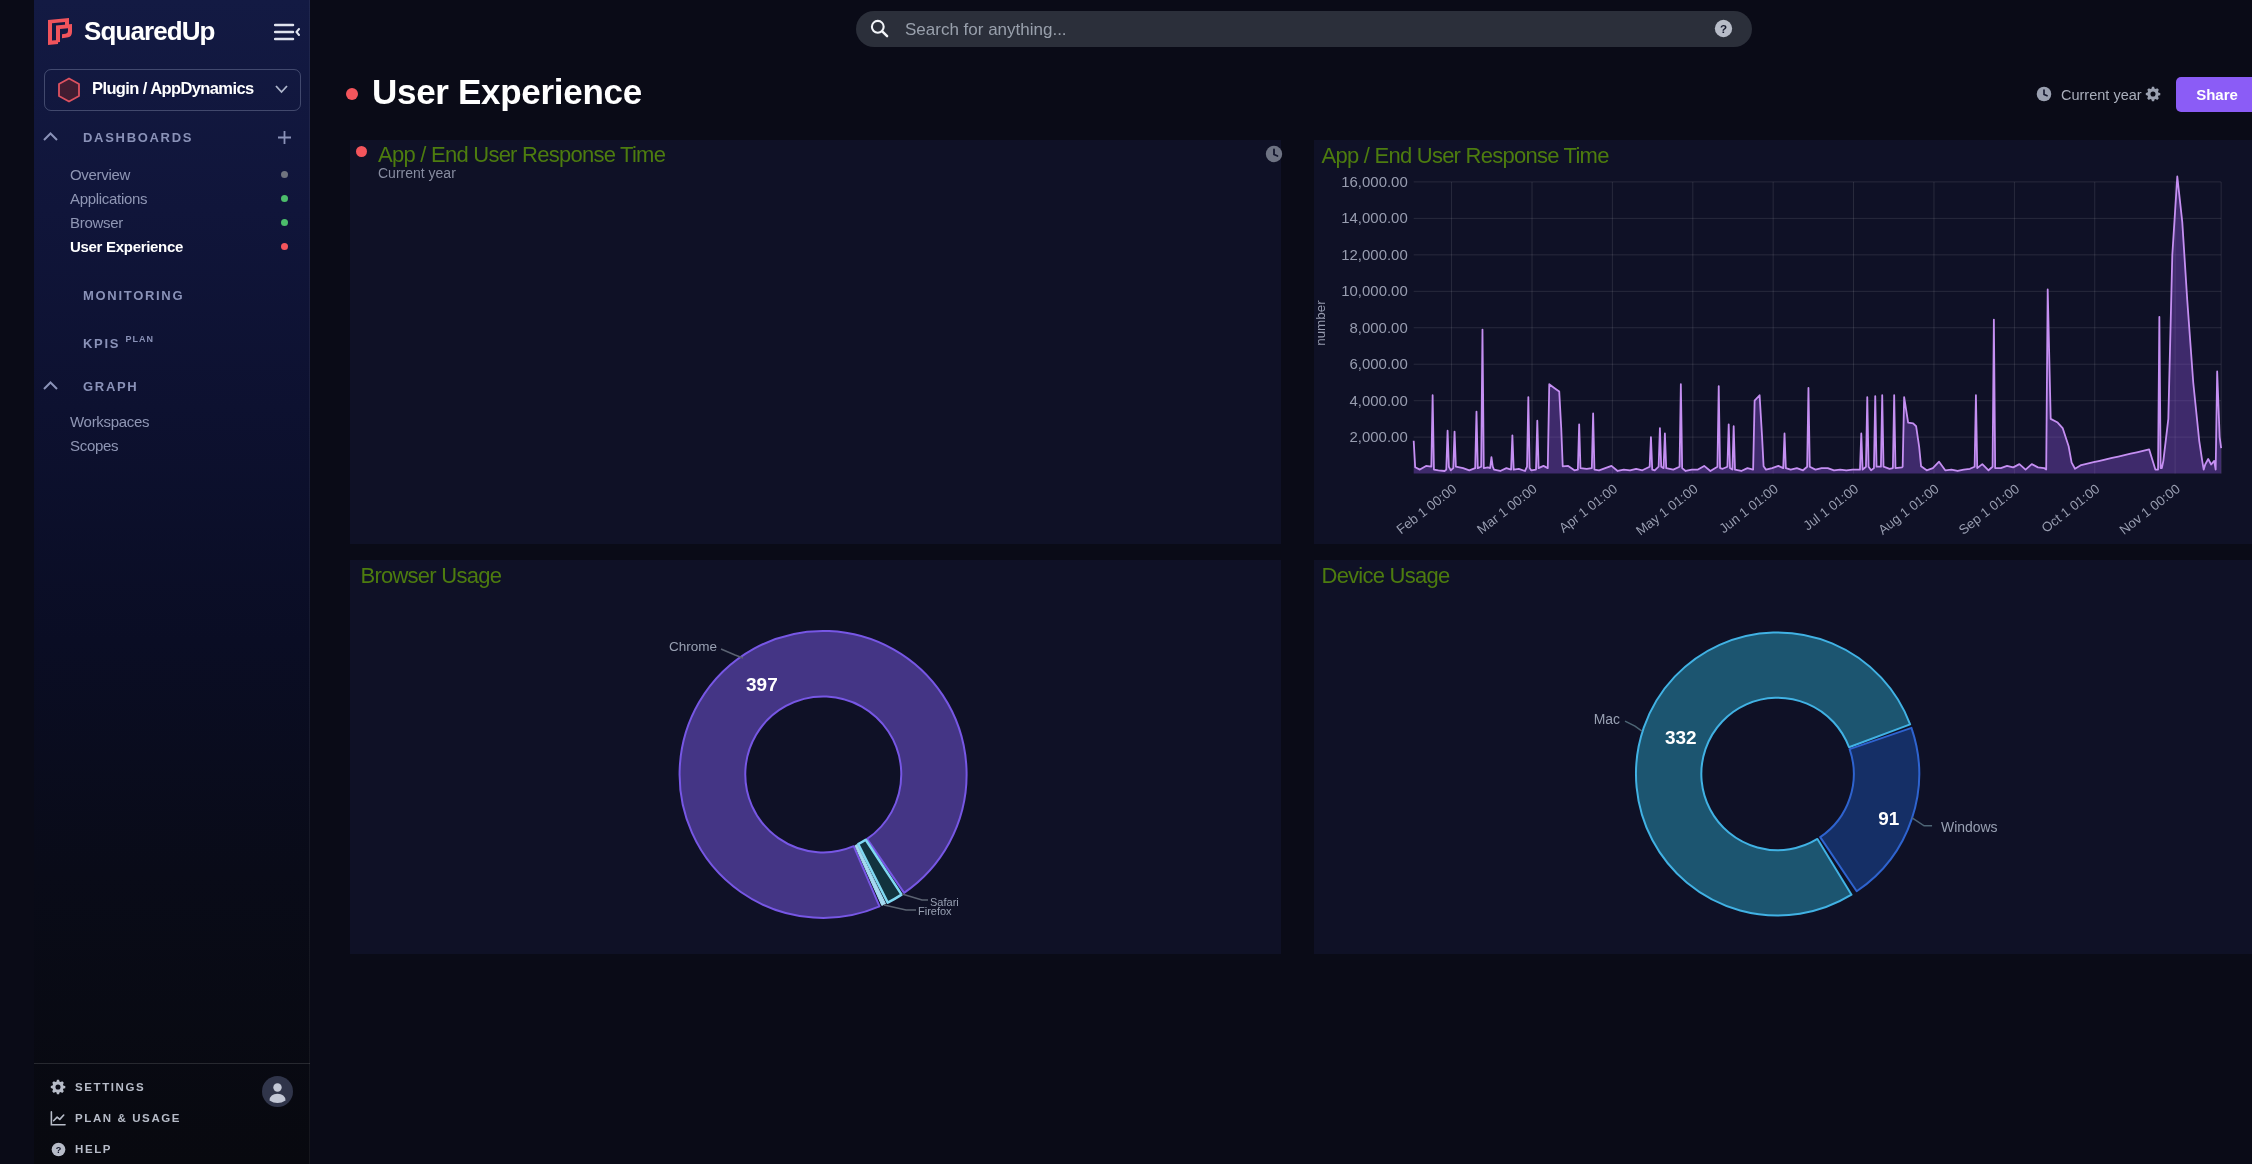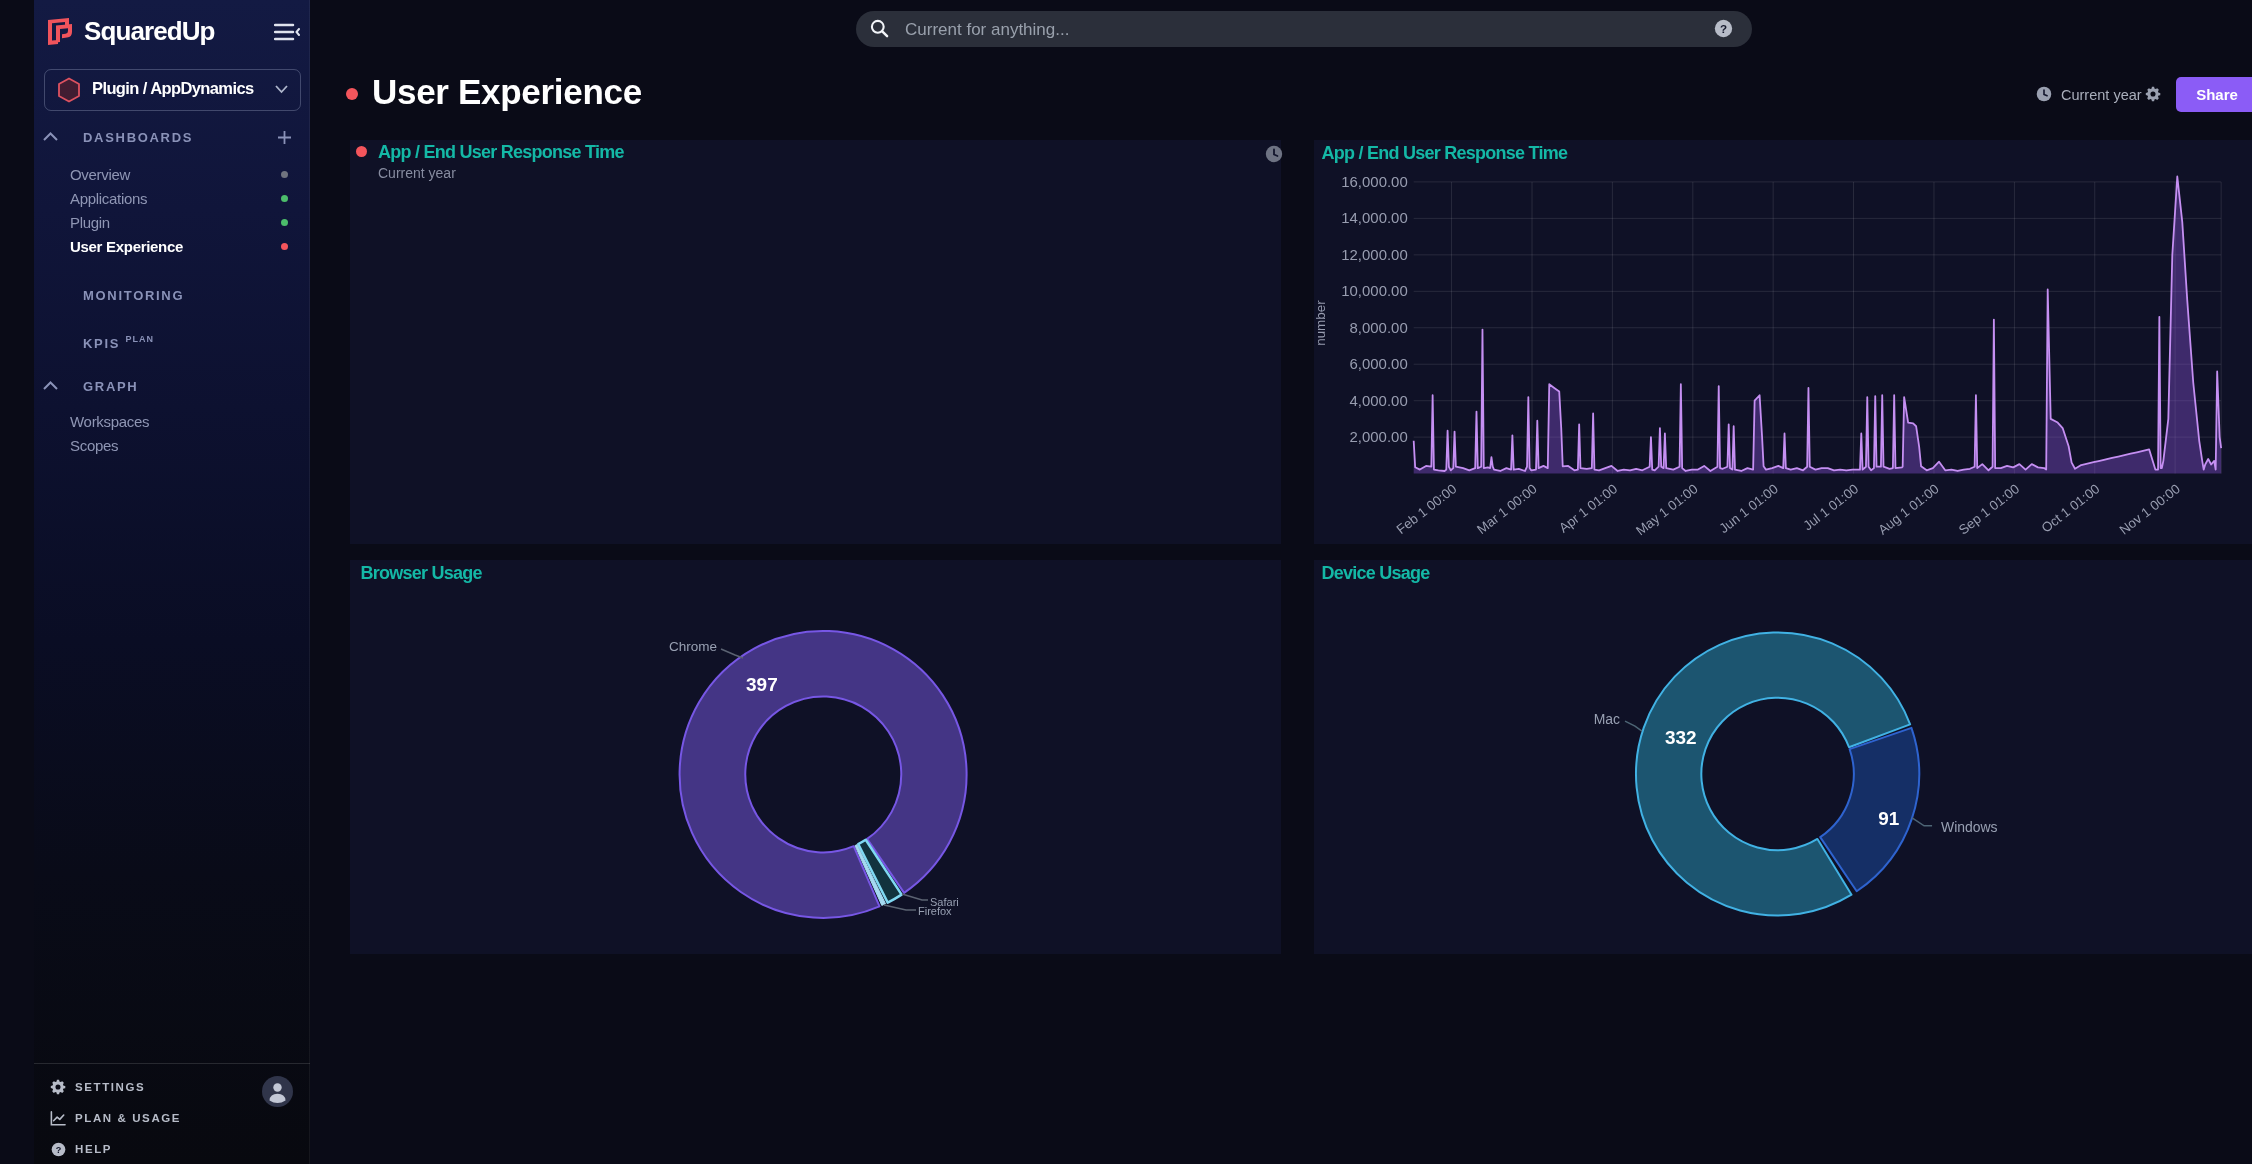--- a/index.html
+++ b/index.html
@@ -7,21 +7,21 @@
 #app { position:relative; width:2252px; height:1164px;margin-left:34px; }
 #sidebar { position:absolute; left:0; top:0; width:276px; height:1164px;
   background:linear-gradient(180deg,#131a43 0%, #10153a 18%, #0d1130 35%, #0a0d24 55%, #090b18 75%, #08090f 100%);
   border-right:1px solid rgba(255,255,255,0.06); }
 .abs { position:absolute; }
 #panel1,#panel2,#panel3,#panel4 { position:absolute; background:#0f1126; }
 #panel1 { left:316px; top:140px; width:931px; height:404px; }
 #panel2 { left:1280px; top:140px; width:957px; height:404px; }
 #panel3 { left:316px; top:560px; width:931px; height:394px; }
 #panel4 { left:1280px; top:560px; width:957px; height:394px; }
-.ptitle { font-weight:bold; font-size:18px; color:#14b8a6; letter-spacing:-0.75px; }
+.ptitle { font-weight:normal; font-size:22px; color:#4d7c0f; letter-spacing:-0.75px; }
 .navitem { position:absolute; left:36px; font-size:15px; letter-spacing:-0.3px; color:#8f96b4; }
 .navhead { position:absolute; left:33px; font-size:13px; font-weight:bold; letter-spacing:1.7px; color:#8a92b8;padding-left:16px; }
 .navfoot { position:absolute; left:41px; font-size:11.5px; font-weight:bold; letter-spacing:1.6px; color:#b7bcc8; }
 .dot { position:absolute; left:247px; width:7px; height:7px; border-radius:50%; }
 </style></head>
 <body>
 <div id="app">
 
 <div id="sidebar">
   <div class="abs" style="left:11px; top:16px;"><svg width="30" height="31" viewBox="0 0 30 31">
@@ -52,21 +52,21 @@
       </svg>
   <div class="navhead" style="top:130px;">DASHBOARDS</div>
   <svg class="abs" style="left:243px; top:130px;" width="15" height="15" viewBox="0 0 15 15">
         <path d="M7.5 1 V14 M1 7.5 H14" stroke="#8a92b8" stroke-width="1.8"></path>
       </svg>
 
   <div class="navitem" style="top:166px;">Overview</div>
       <div class="dot" style="top:171px; background:#70747f;"></div>
   <div class="navitem" style="top:190px;">Applications</div>
       <div class="dot" style="top:195px; background:#4cbd6b;"></div>
-  <div class="navitem" style="top:214px;">Plugin</div>
+  <div class="navitem" style="top:214px;">Browser</div>
       <div class="dot" style="top:219px; background:#4cbd6b;"></div>
   <div class="navitem" style="top:238px; color:#fff; font-weight:bold;">User Experience</div>
       <div class="dot" style="top:243px; background:#f4555c;"></div>
 
   <div class="navhead" style="top:288px;">MONITORING</div>
   <div class="navhead" style="top:334px;">KPIS <span style="font-size:9px; letter-spacing:1px; vertical-align:6px;">PLAN</span></div>
   <svg class="abs" style="left:9px; top:381px;" width="15" height="9" viewBox="0 0 15 9">
         <polyline points="1,8 7.5,1.5 14,8" fill="none" stroke="#8a92b8" stroke-width="2"></polyline>
       </svg>
   <div class="navhead" style="top:379px;">GRAPH</div>
@@ -94,21 +94,21 @@
 <text x="9" y="13" font-family="Liberation Sans, sans-serif" font-size="11" font-weight="bold" fill="#14182c" text-anchor="middle">?</text>
 </svg></div>
   <div class="navfoot" style="top:1143px;">HELP</div>
 </div>
 
 <div class="abs" style="left:822px; top:11px; width:896px; height:36px; background:#2b2f3a; border-radius:18px;"></div>
 <div class="abs" style="left:836px; top:19px;"><svg width="19" height="19" viewBox="0 0 20 20">
 <circle cx="8.2" cy="8.2" r="6.2" fill="none" stroke="#f2f4f8" stroke-width="2.2"></circle>
 <line x1="12.9" y1="12.9" x2="18" y2="18" stroke="#f2f4f8" stroke-width="2.6" stroke-linecap="round"></line>
 </svg></div>
-<div class="abs" style="left:871px; top:20px; font-size:17px; color:#99a0ac;">Current for anything...</div>
+<div class="abs" style="left:871px; top:20px; font-size:17px; color:#99a0ac;">Search for anything...</div>
 <div class="abs" style="left:1680px; top:19px;"><svg width="19" height="19" viewBox="0 0 18 18">
 <circle cx="9" cy="9" r="8.2" fill="#b7bcc8"></circle>
 <text x="9" y="13" font-family="Liberation Sans, sans-serif" font-size="11" font-weight="bold" fill="#14182c" text-anchor="middle">?</text>
 </svg></div>
 
 <div class="abs" style="left:312px; top:88px; width:12px; height:12px; border-radius:50%; background:#f4555c;"></div>
 <div class="abs" style="left:338px; top:72px; font-size:35px; font-weight:bold; color:#fff; letter-spacing:-0.3px;">User Experience</div>
 <div class="abs" style="left:2002px; top:86px;"><svg width="16" height="16" viewBox="0 0 18 18">
 <circle cx="9" cy="9" r="8.2" fill="#9aa0b0"></circle>
 <polyline points="9,4.5 9,9.5 12.5,11" fill="none" stroke="#12152c" stroke-width="1.8" stroke-linecap="round"></polyline>

